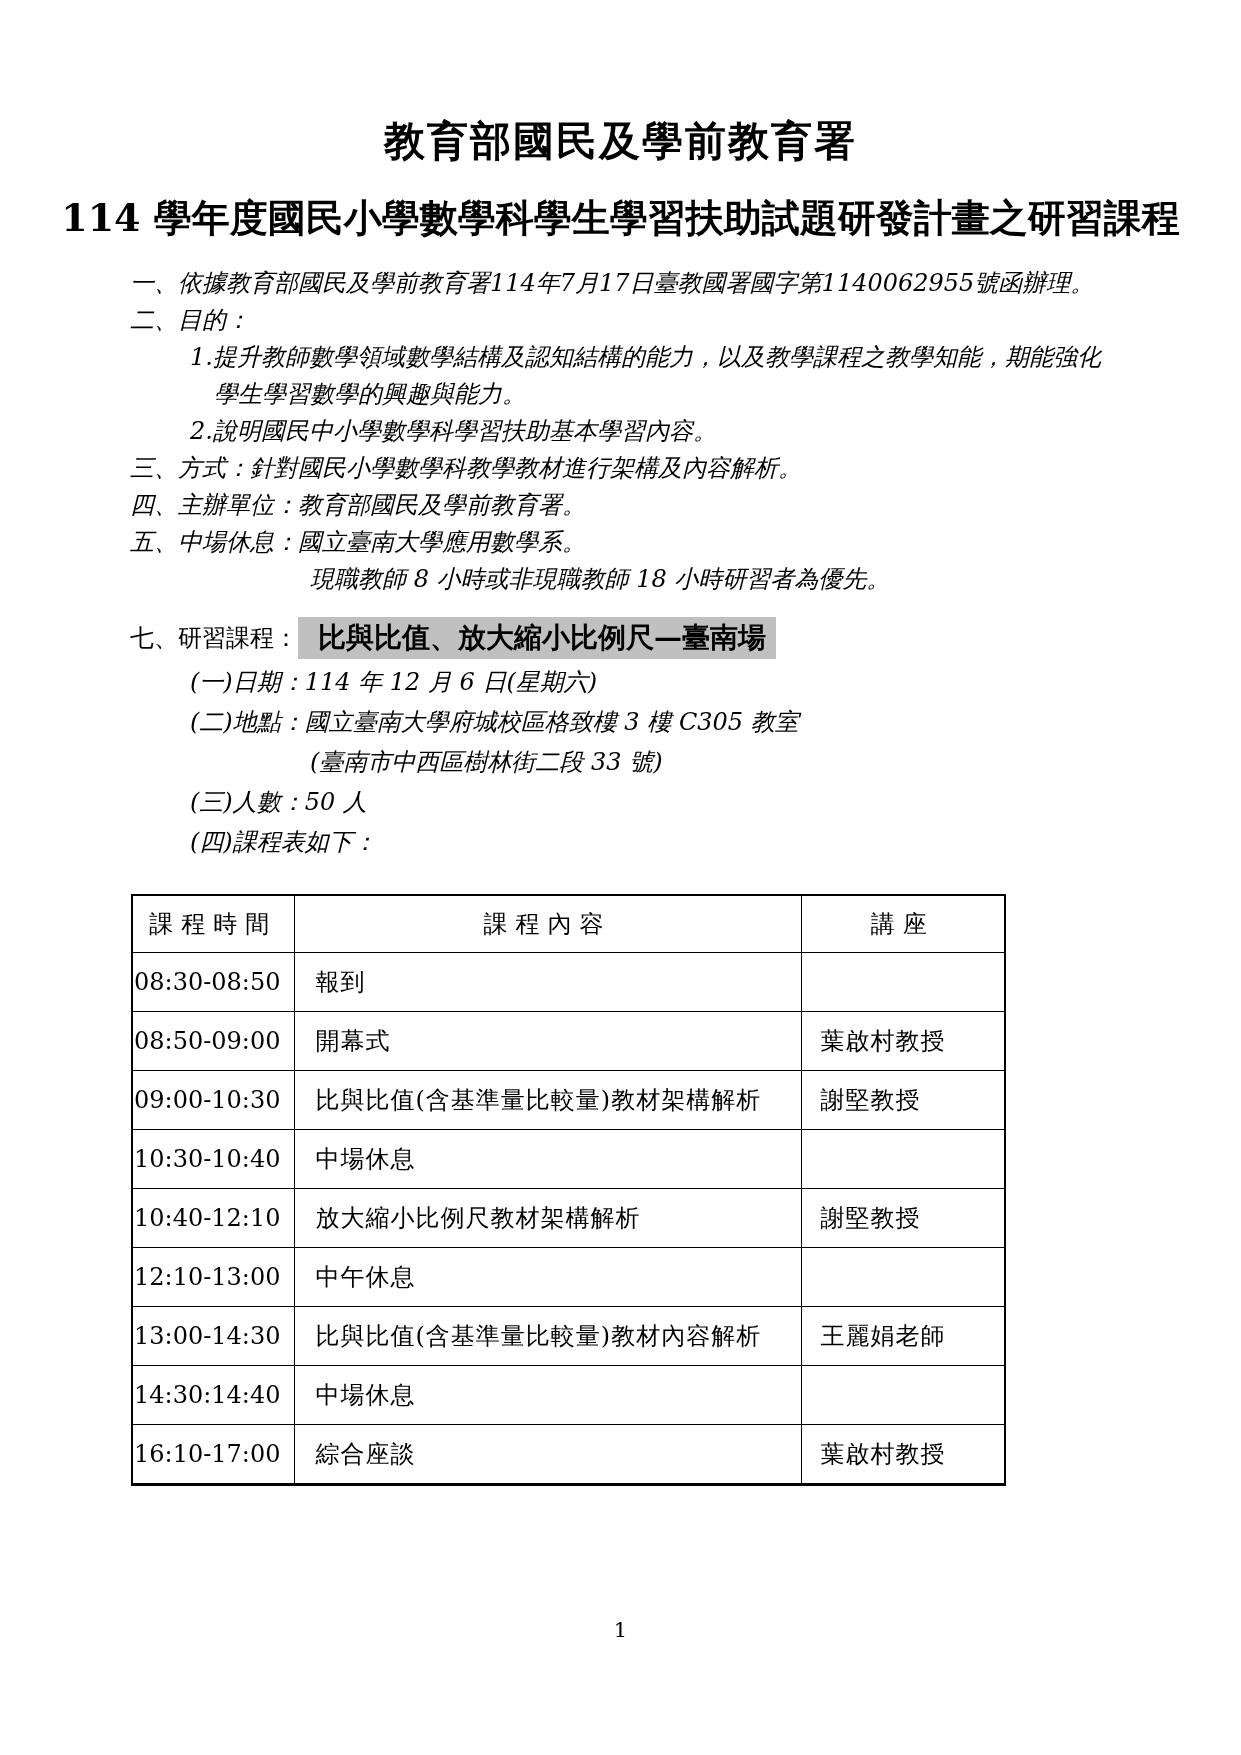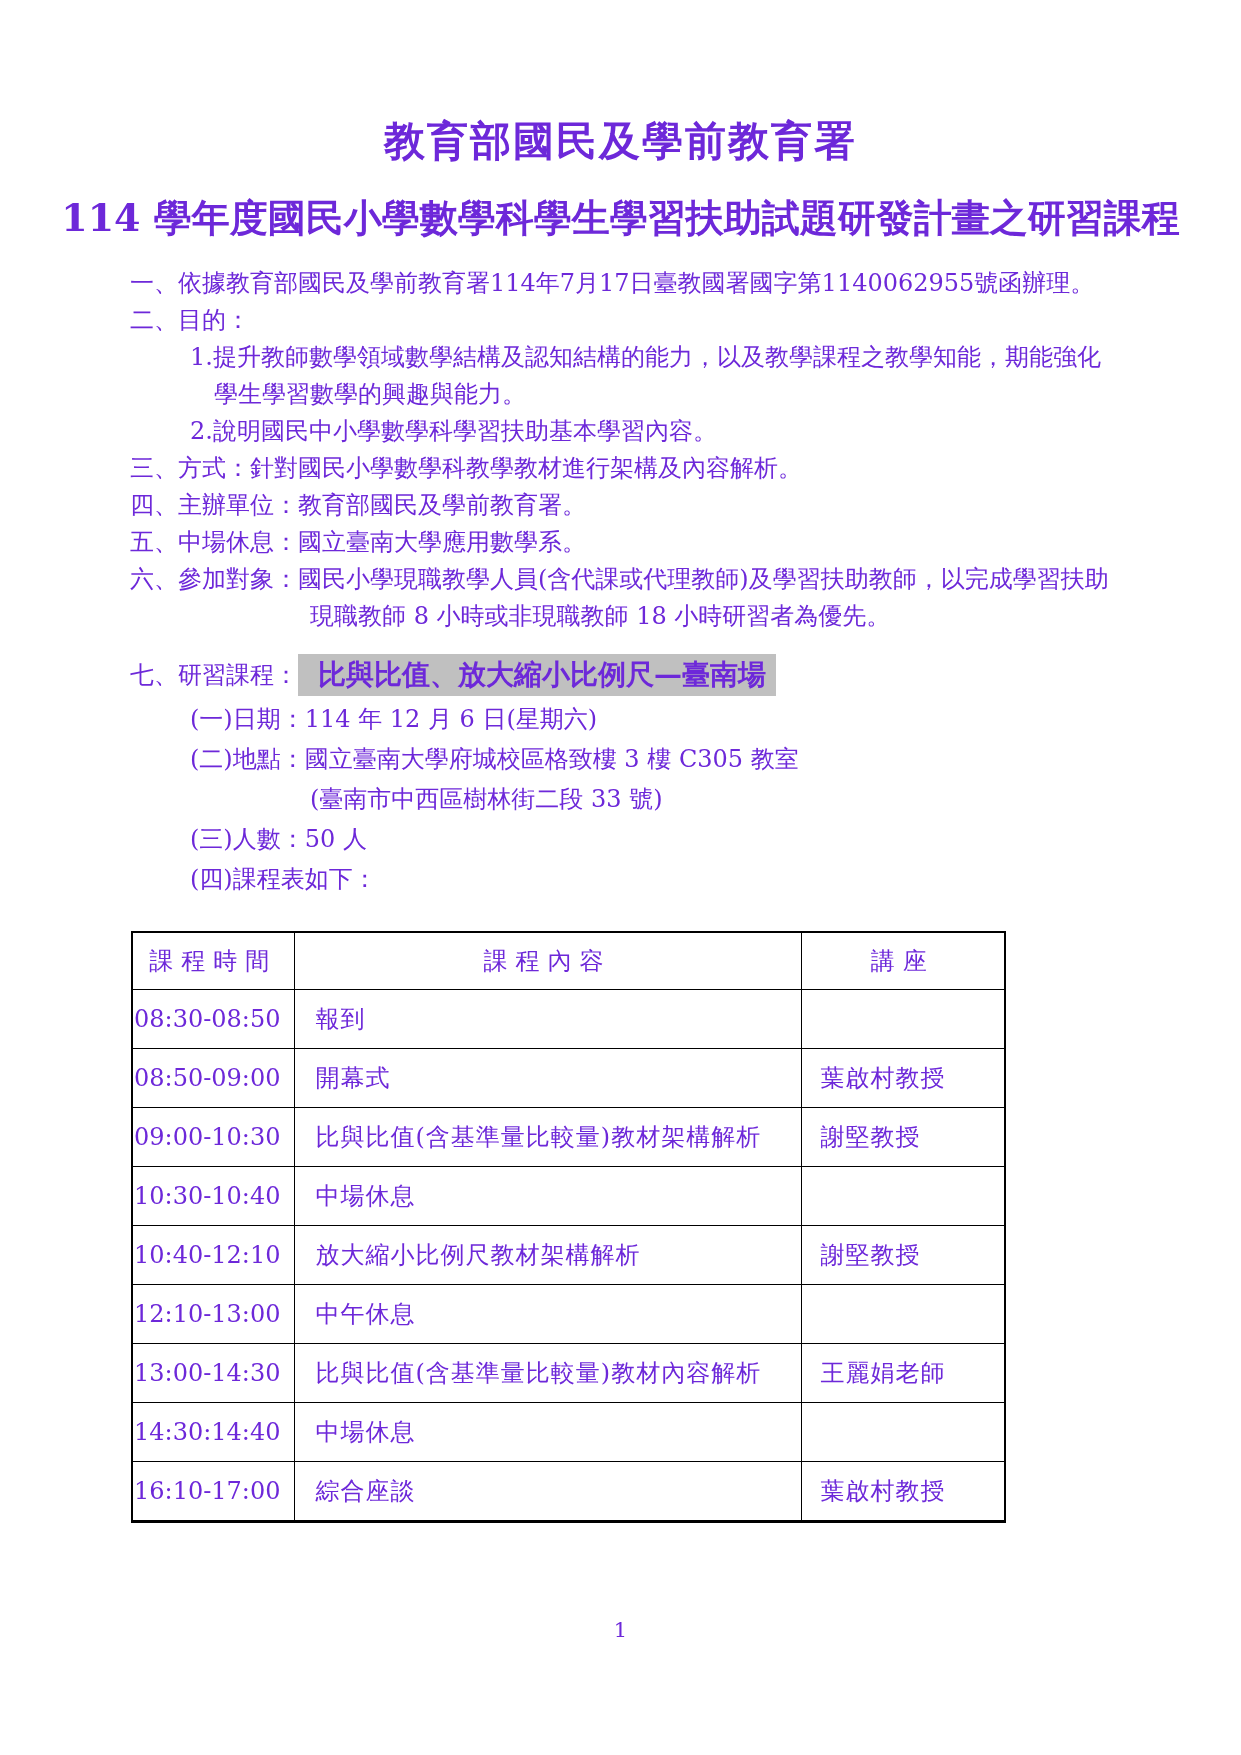--- a/index.html
+++ b/index.html
@@ -1,21 +1,21 @@
 <!DOCTYPE html>
 <html><head>
 <meta charset="utf-8">
 <style>
   html,body{margin:0;padding:0;background:#ffffff;}
   .page{
     position:relative;
     width:1241px;
     height:1755px;
     background:#ffffff;
-    color:#6d28d9;
+    color:#000000;
     font-family:"DejaVu Serif","Liberation Serif",serif;
     font-size:24px;
     overflow:hidden;
   }
   .doc-title{
     margin:0;
     padding-top:118px;
     text-align:center;
     font-size:41px;
     font-weight:bold;
@@ -25,21 +25,21 @@
   .doc-subtitle{
     margin-top:34px;
     text-align:center;
     font-size:38px;
     font-weight:bold;
     line-height:40px;
   }
   .content{
     margin:27px 118px 0 130px;
   }
-  .line{line-height:37px;white-space:nowrap;}
+  .line{line-height:37px;white-space:nowrap;font-style:italic;}
   .ind1{padding-left:60px;}   
   .ind2{padding-left:84px;}   
   .ind3{padding-left:180px;}  
   .ind4{padding-left:180px;}  
   .item7{
     margin-top:17px;
     height:46px;
     display:flex;
     align-items:center;
     white-space:nowrap;
@@ -102,21 +102,20 @@
 
   <div class="content">
     <div class="line">一、依據教育部國民及學前教育署114年7月17日臺教國署國字第1140062955號函辦理。</div>
     <div class="line">二、目的：</div>
     <div class="line ind1">1.提升教師數學領域數學結構及認知結構的能力，以及教學課程之教學知能，期能強化</div>
     <div class="line ind2">學生學習數學的興趣與能力。</div>
     <div class="line ind1">2.說明國民中小學數學科學習扶助基本學習內容。</div>
     <div class="line">三、方式：針對國民小學數學科教學教材進行架構及內容解析。</div>
     <div class="line">四、主辦單位：教育部國民及學前教育署。</div>
     <div class="line">五、中場休息：國立臺南大學應用數學系。</div>
-    <div class="line">六、參加對象：國民小學現職教學人員(含代課或代理教師)及學習扶助教師，以完成學習扶助</div>
     <div class="line ind3">現職教師 8 小時或非現職教師 18 小時研習者為優先。</div>
 
     <div class="item7">
       <span>七、研習課程：</span>
         <span class="hl">比與比值、放大縮小比例尺—臺南場</span>
     </div>
 
     <div class="details">
       <div class="line ind1">(一)日期：114 年 12 月 6 日(星期六)</div>
       <div class="line ind1">(二)地點：國立臺南大學府城校區格致樓 3 樓 C305 教室</div>

